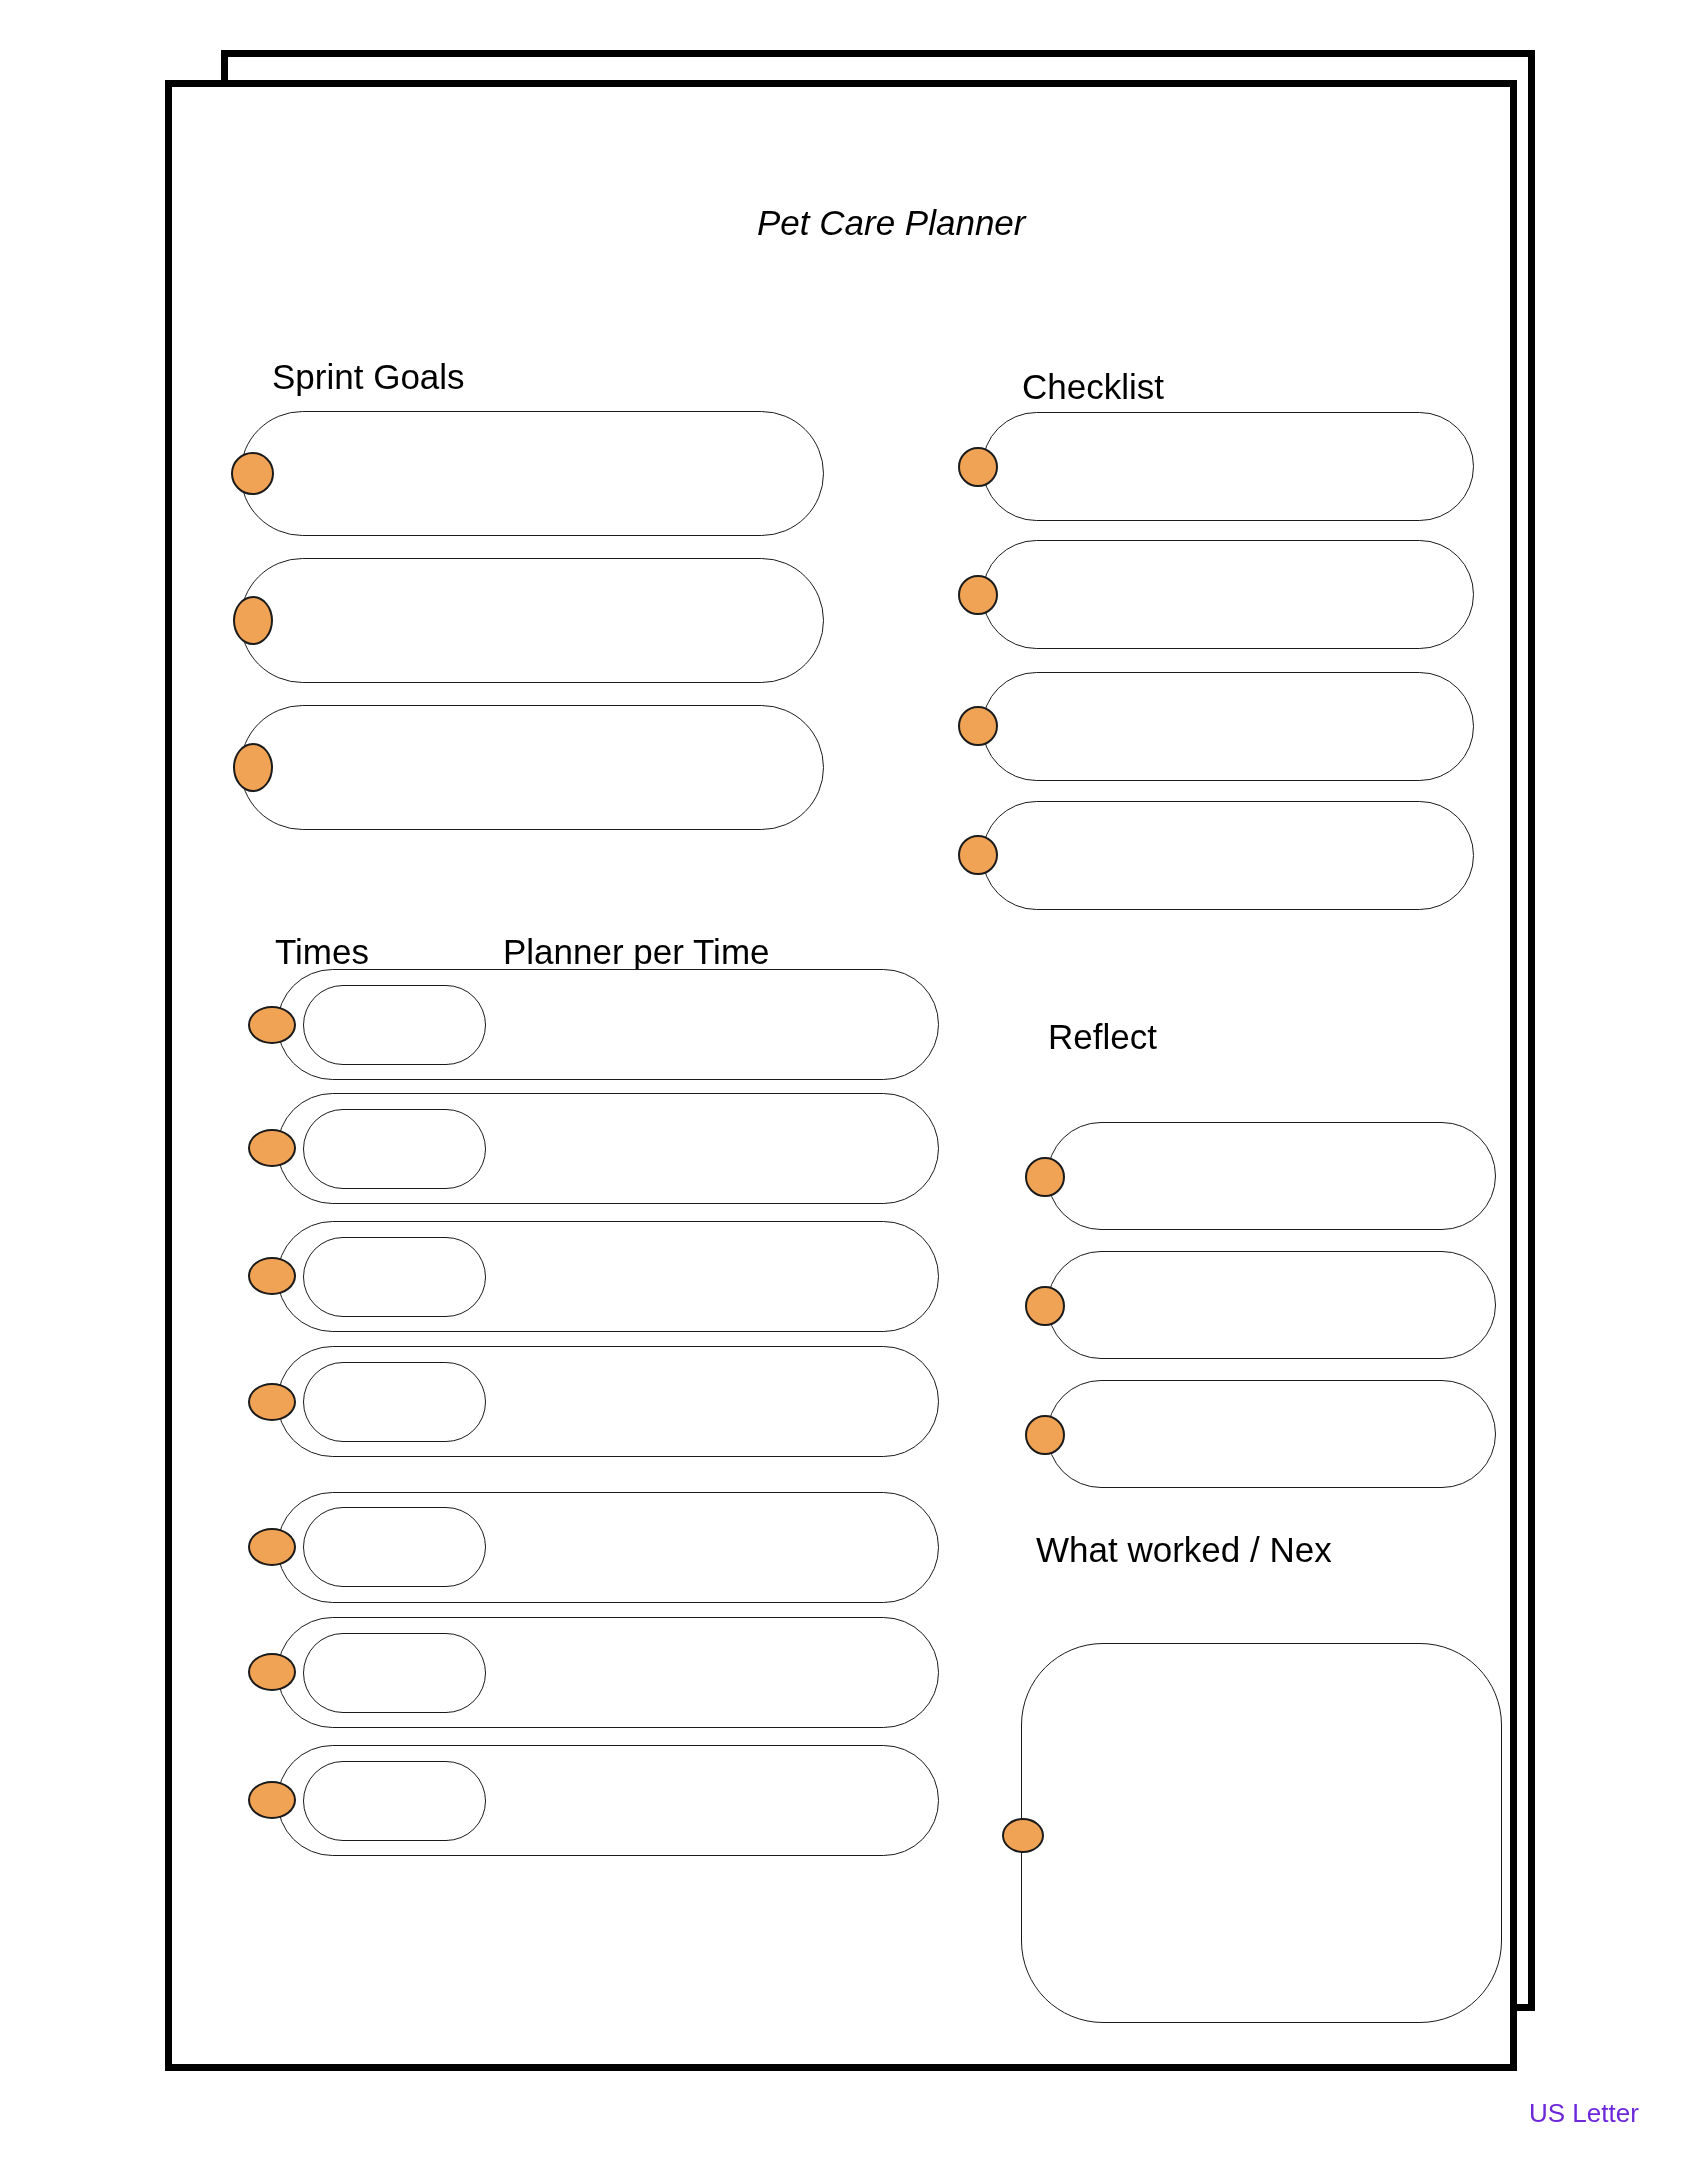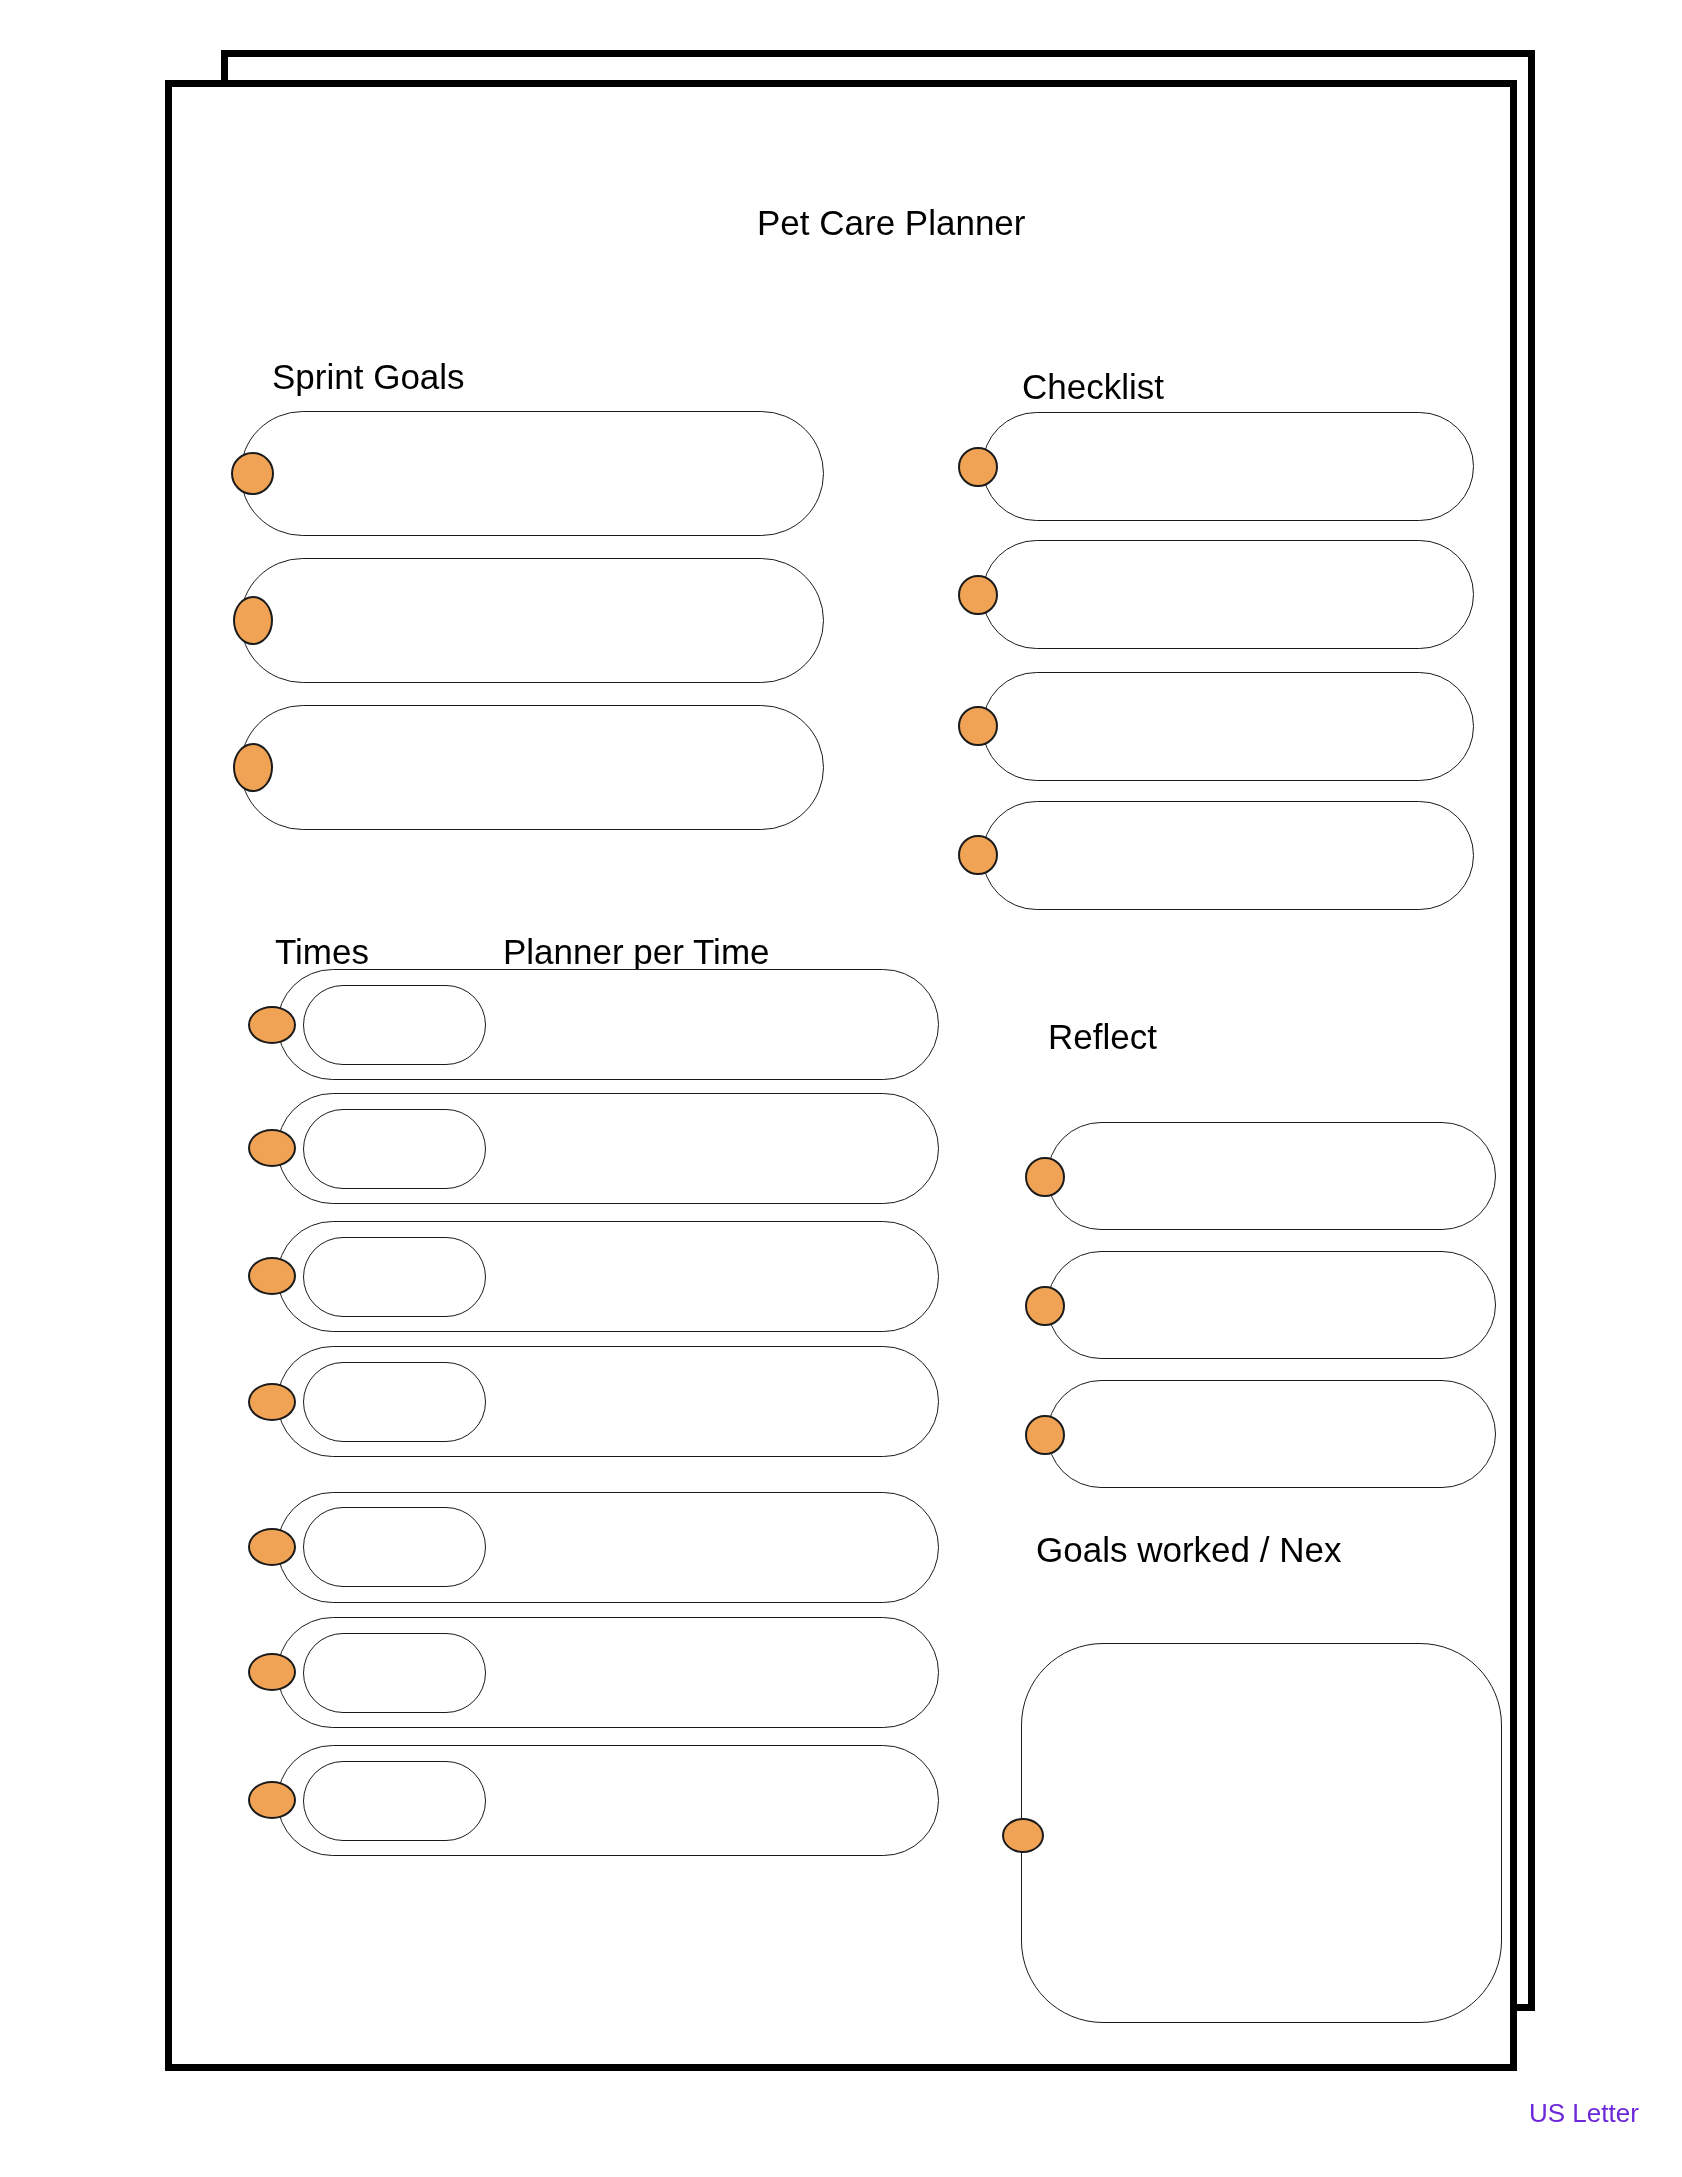--- a/index.html
+++ b/index.html
@@ -77,21 +77,21 @@
   .reflect-pill{ left: 1047px; width: 449px; height: 108px; }
 </style>
 </head>
 <body>
 
 <div id="canvas">
 
   <div class="sheet sheet-back"></div>
   <div class="sheet sheet-front"></div>
 
-  <div class="heading" style="left:757px; top:205px;">Pet Care Planner</div>
+  <div class="heading" style="left:757px; top:205px;font-style:italic;">Pet Care Planner</div>
 
   <div class="heading" style="left:272px; top:359px;">Sprint Goals</div>
 
   <div class="pill sprint-pill" style="top:411px;"></div>
   <div class="dot" style="left:231px; top:452px; width:43px; height:43px;"></div>
 
   <div class="pill sprint-pill" style="top:558px;"></div>
   <div class="dot" style="left:233px; top:596px; width:40px; height:49px;"></div>
 
   <div class="pill sprint-pill" style="top:705px;"></div>
@@ -146,21 +146,21 @@
 
   <div class="pill reflect-pill" style="top:1122px;"></div>
   <div class="dot" style="left:1025px; top:1157px; width:40px; height:40px;"></div>
 
   <div class="pill reflect-pill" style="top:1251px;"></div>
   <div class="dot" style="left:1025px; top:1286px; width:40px; height:40px;"></div>
 
   <div class="pill reflect-pill" style="top:1380px;"></div>
   <div class="dot" style="left:1025px; top:1415px; width:40px; height:40px;"></div>
 
-  <div class="heading" style="left:1036px; top:1532px;">Goals worked / Nex</div>
+  <div class="heading" style="left:1036px; top:1532px;">What worked / Nex</div>
 
   <div class="bigbox" style="left:1021px; top:1643px; width:481px; height:380px;"></div>
   <div class="dot" style="left:1002px; top:1818px; width:42px; height:35px;"></div>
 
   <div class="small-label" style="left:1529px; top:2100px;">US Letter</div>
 
 </div>
 
 
 </body></html>

